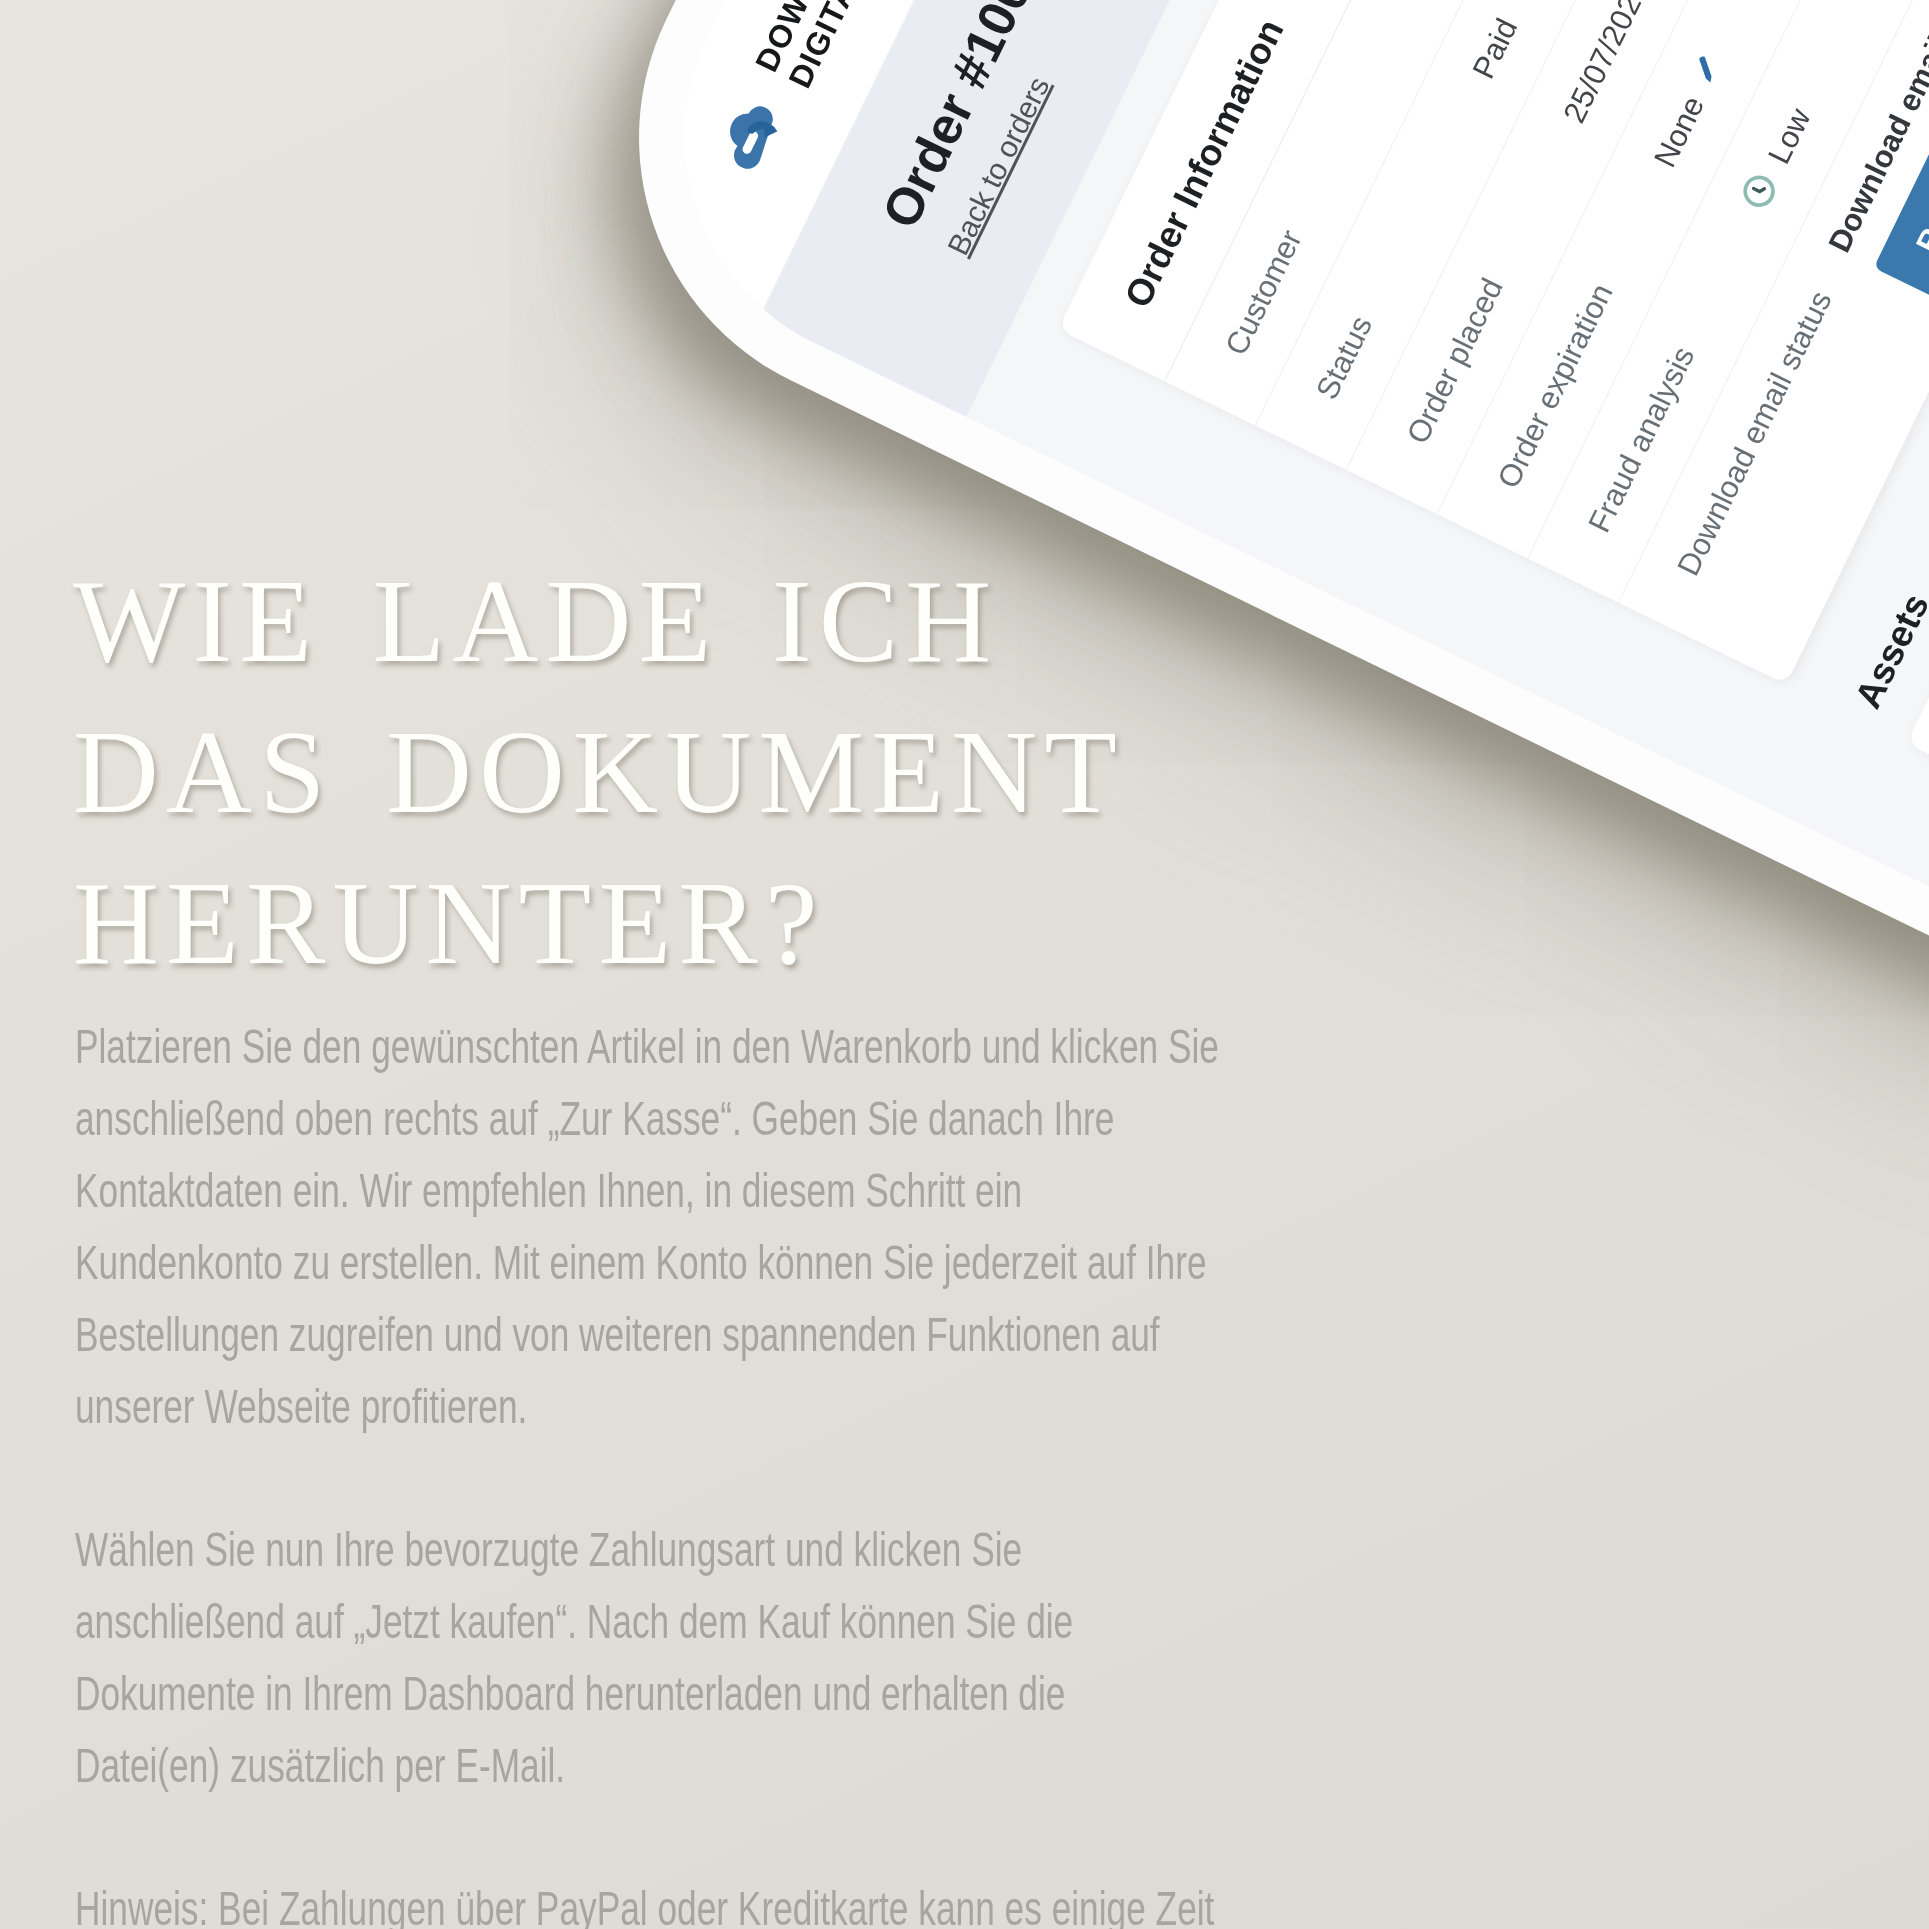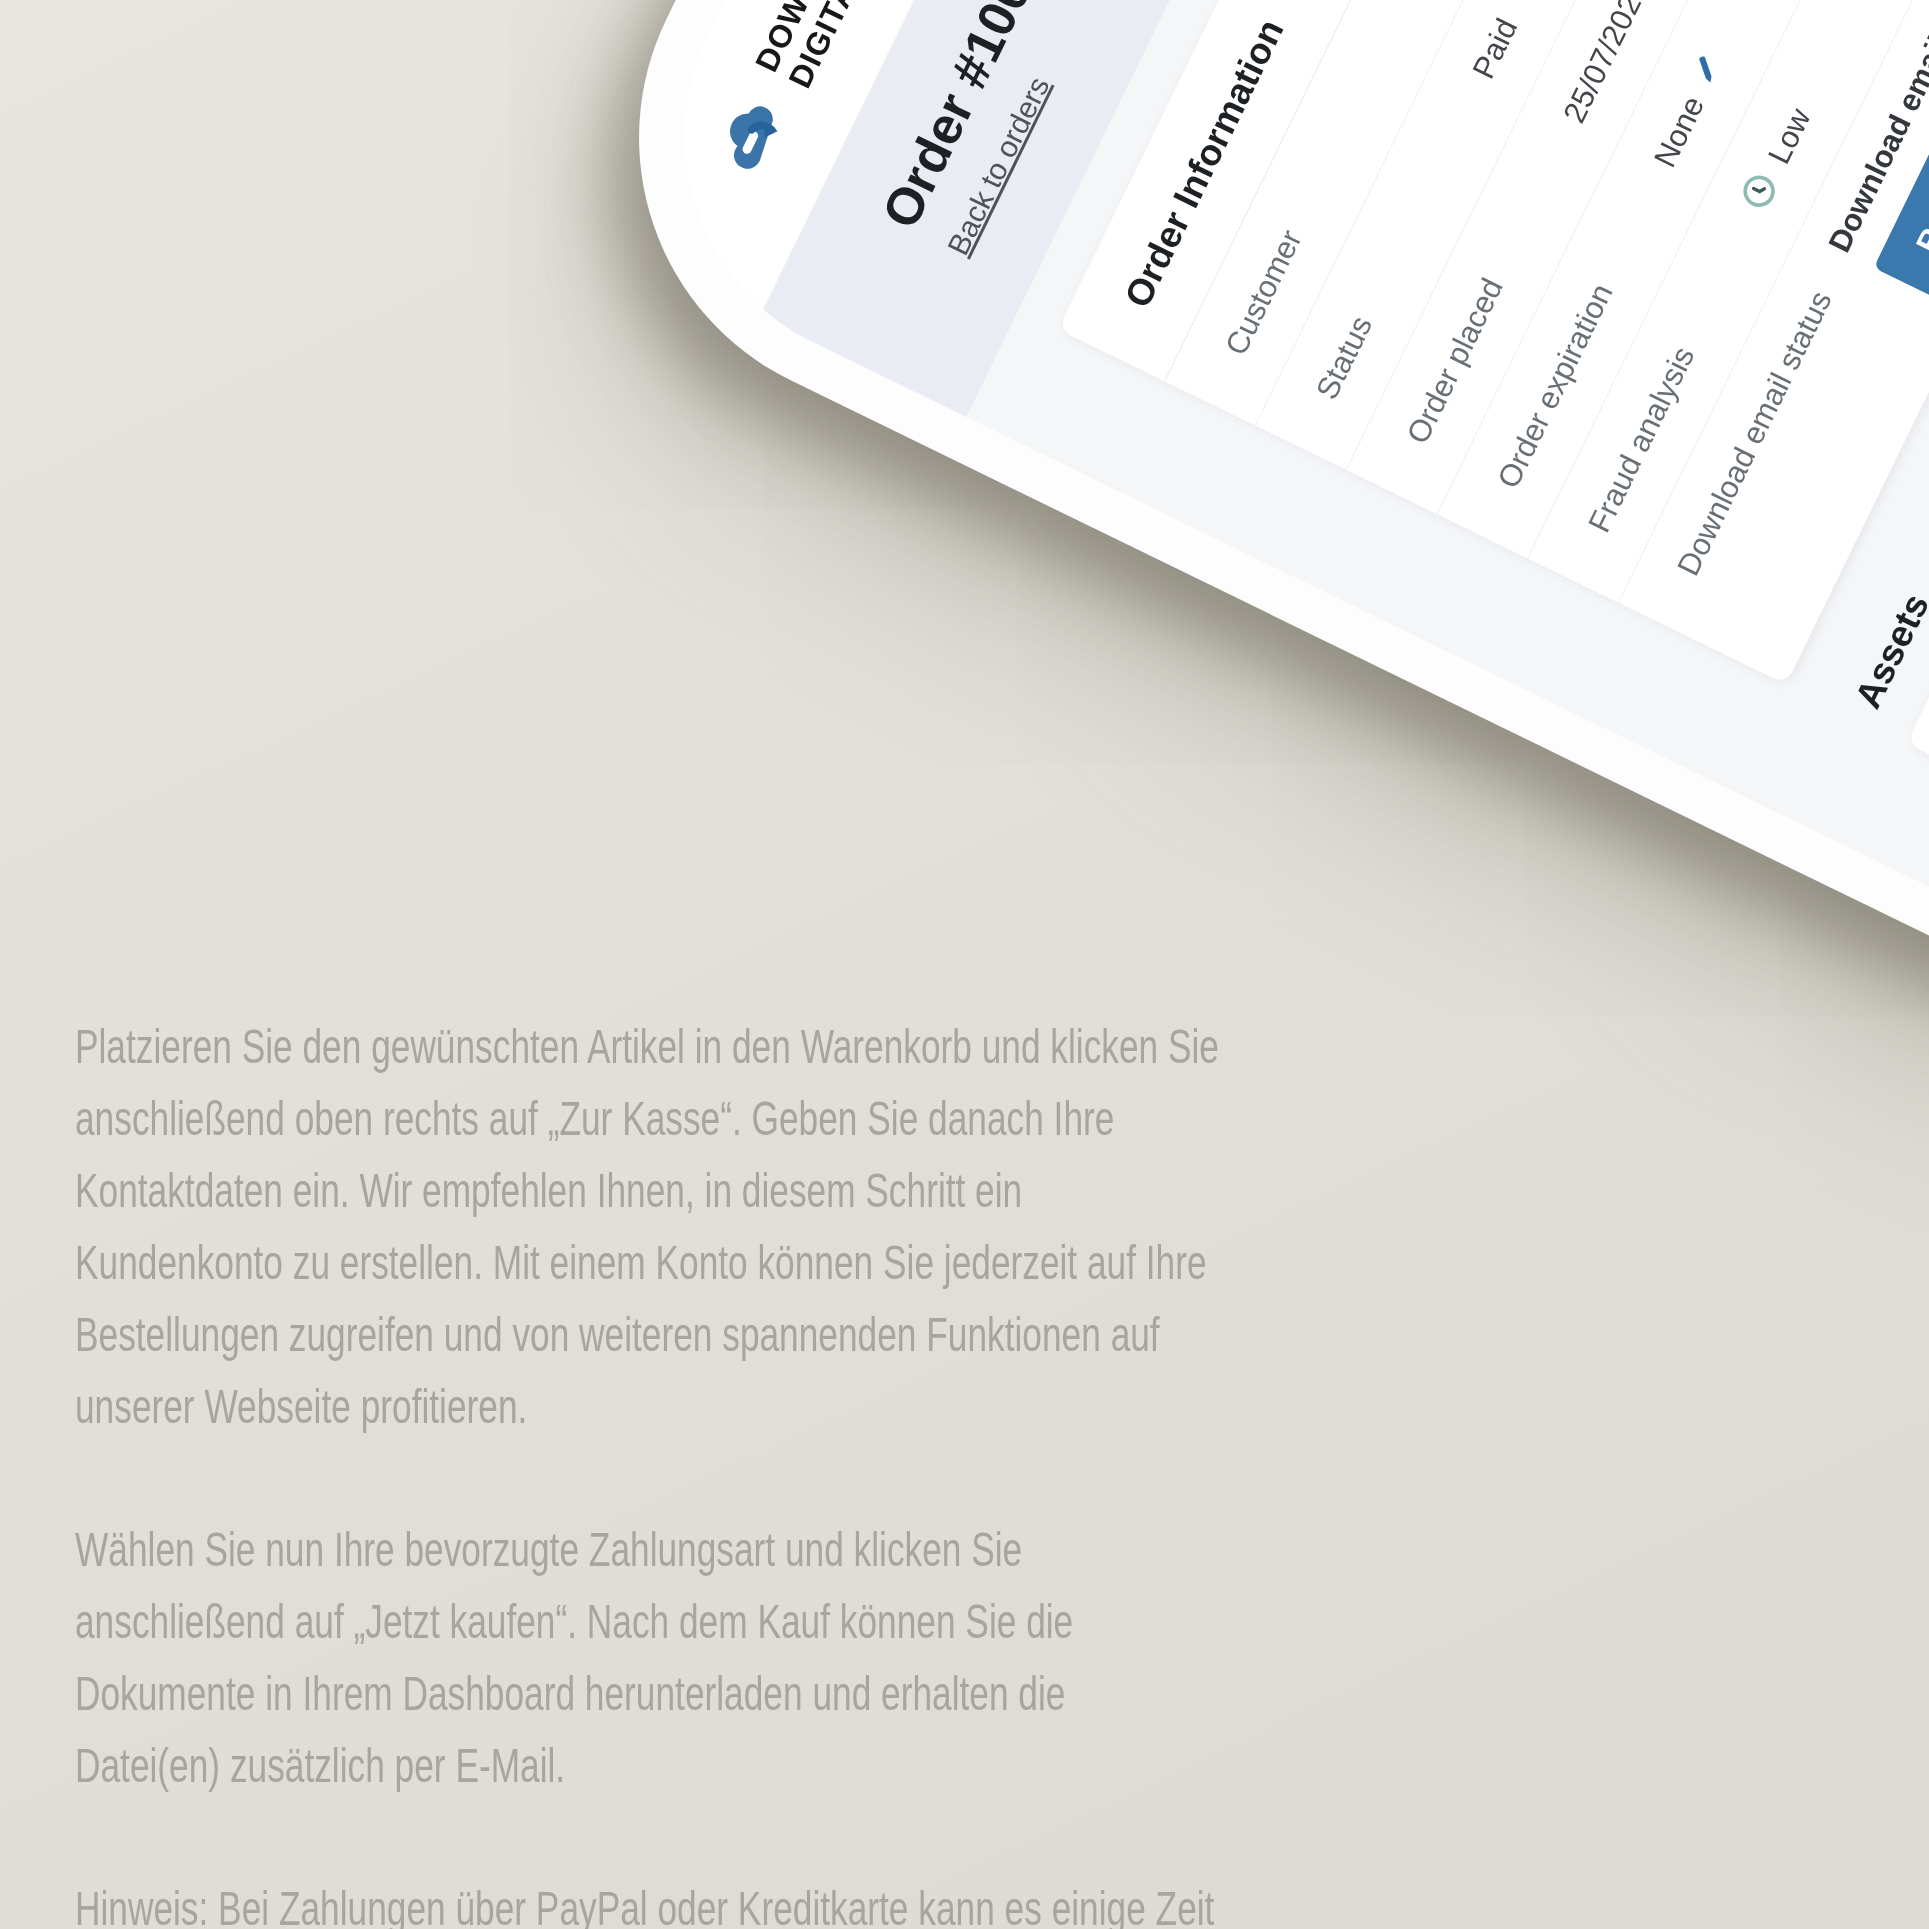--- a/index.html
+++ b/index.html
@@ -197,20 +197,23 @@
 
         <div class="card">
           <div class="asset-header">ASSET</div>
 
         </div>
 
       </div>
     </div>
   </div>
 
+  <h1 class="headline" style="margin:0;">WIE LADE ICH
+DAS DOKUMENT
+HERUNTER?</h1>
 
   <div class="body-copy">
     <p class="para">Platzieren Sie den gewünschten Artikel in den Warenkorb und klicken Sie
 anschließend oben rechts auf „Zur Kasse“. Geben Sie danach Ihre
 Kontaktdaten ein. Wir empfehlen Ihnen, in diesem Schritt ein
 Kundenkonto zu erstellen. Mit einem Konto können Sie jederzeit auf Ihre
 Bestellungen zugreifen und von weiteren spannenden Funktionen auf
 unserer Webseite profitieren.</p>
     <p class="para">Wählen Sie nun Ihre bevorzugte Zahlungsart und klicken Sie
 anschließend auf „Jetzt kaufen“. Nach dem Kauf können Sie die

